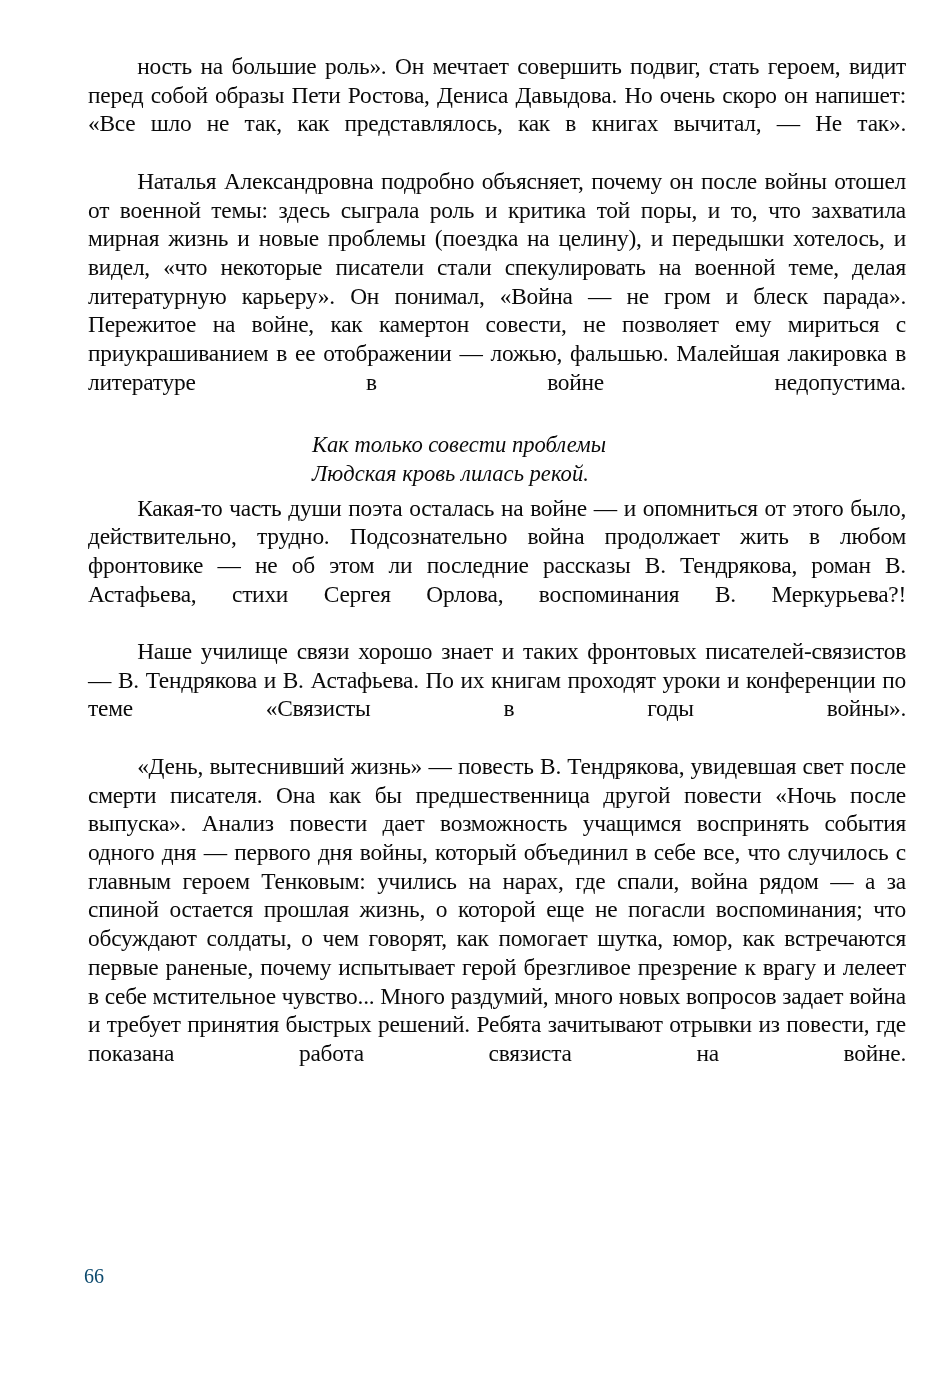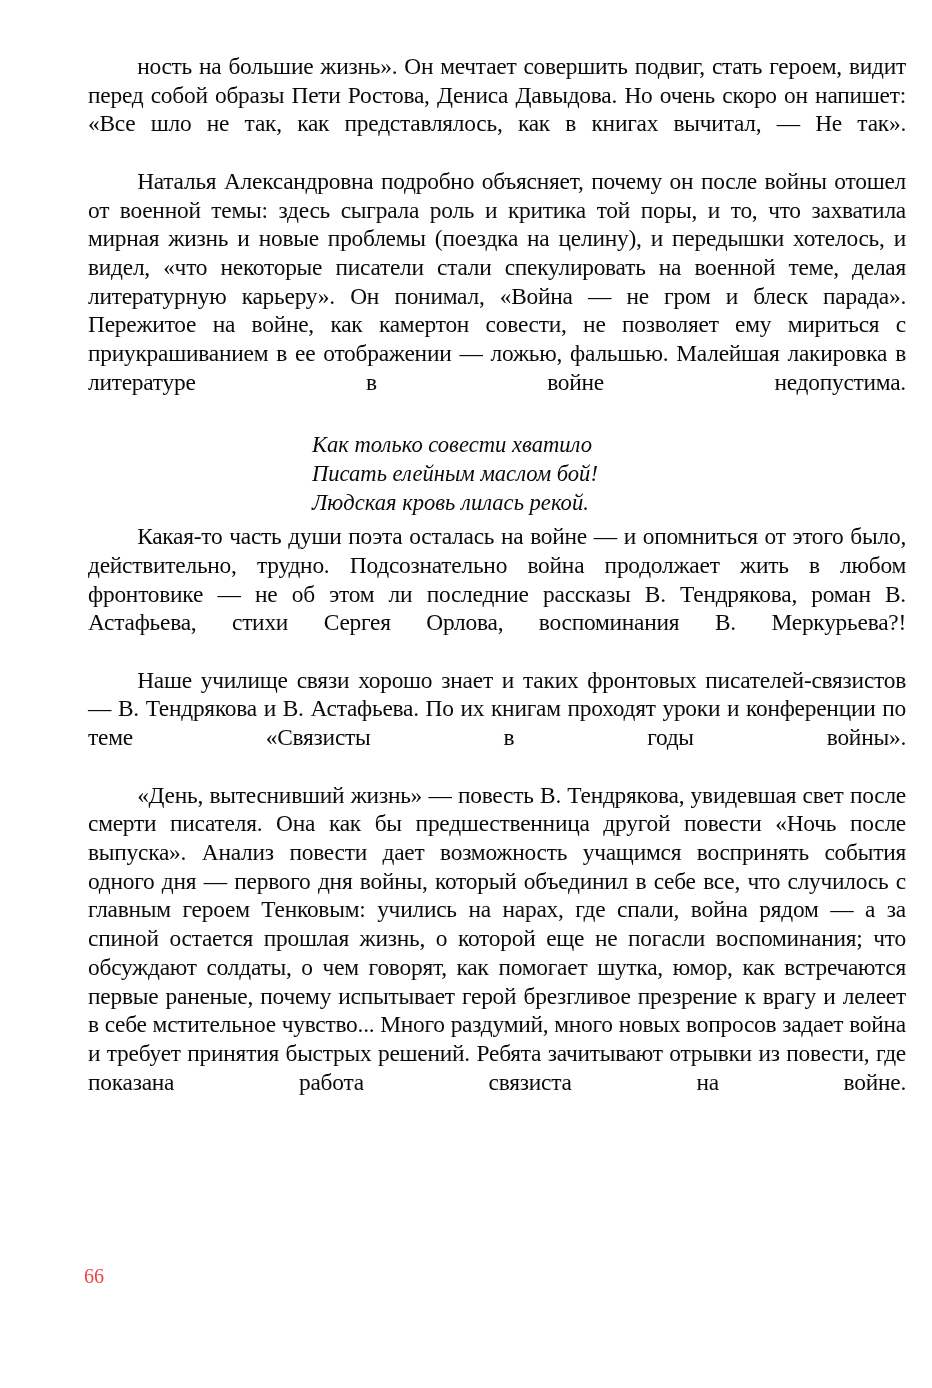--- a/index.html
+++ b/index.html
@@ -68,37 +68,36 @@
   }
 
   .page-number {
     position: absolute;
     left: 84px;
     top: 1264px;
     font-size: 20px;
     line-height: 24px;
     font-family: "Liberation Serif", "DejaVu Serif", serif;
     font-weight: 400;
-    color: #ef4444;
+    color: #0c4a6e;
   }
 </style>
 </head>
 <body>
 
 <div class="page">
 
   <div class="text-column">
 
-    <p class="body-par">ность на большие жизнь». Он мечтает совершить подвиг, стать героем, видит перед собой образы Пети Ростова, Дениса Давыдова. Но очень скоро он напишет: «Все шло не так, как представлялось, как в книгах вычитал, — Не так».</p>
+    <p class="body-par">ность на большие роль». Он мечтает совершить подвиг, стать героем, видит перед собой образы Пети Ростова, Дениса Давыдова. Но очень скоро он напишет: «Все шло не так, как представлялось, как в книгах вычитал, — Не так».</p>
 
     <p class="body-par">Наталья Александровна подробно объясняет, почему он после войны отошел от военной темы: здесь сыграла роль и критика той поры, и то, что захватила мирная жизнь и новые проблемы (поездка на целину), и передышки хотелось, и видел, «что некоторые писатели стали спекулировать на военной теме, делая литературную карьеру». Он понимал, «Война — не гром и блеск парада». Пережитое на войне, как камертон совести, не позволяет ему мириться с приукрашиванием в ее отображении — ложью, фальшью. Малейшая лакировка в литературе в войне недопустима.</p>
 
     <ul class="poem">
-      <li>Как только совести хватило</li>
-      <li>Писать елейным маслом бой!</li>
+      <li>Как только совести проблемы</li>
       <li>Людская кровь лилась рекой.</li>
     </ul>
 
     <p class="body-par">Какая-то часть души поэта осталась на войне — и опомниться от этого было, действительно, трудно. Подсознательно война продолжает жить в любом фронтовике — не об этом ли последние рассказы В. Тендрякова, роман В. Астафьева, стихи Сергея Орлова, воспоминания В. Меркурьева?!</p>
 
     <p class="body-par">Наше училище связи хорошо знает и таких фронтовых писателей-связистов — В. Тендрякова и В. Астафьева. По их книгам проходят уроки и конференции по теме «Связисты в годы войны».</p>
 
     <p class="body-par">«День, вытеснивший жизнь» — повесть В. Тендрякова, увидевшая свет после смерти писателя. Она как бы предшественница другой повести «Ночь после выпуска». Анализ повести дает возможность учащимся воспринять события одного дня — первого дня войны, который объединил в себе все, что случилось с главным героем Тенковым: учились на нарах, где спали, война рядом — а за спиной остается прошлая жизнь, о которой еще не погасли воспоминания; что обсуждают солдаты, о чем говорят, как помогает шутка, юмор, как встречаются первые раненые, почему испытывает герой брезгливое презрение к врагу и лелеет в себе мстительное чувство... Много раздумий, много новых вопросов задает война и требует принятия быстрых решений. Ребята зачитывают отрывки из повести, где показана работа связиста на войне.</p>
 
 

